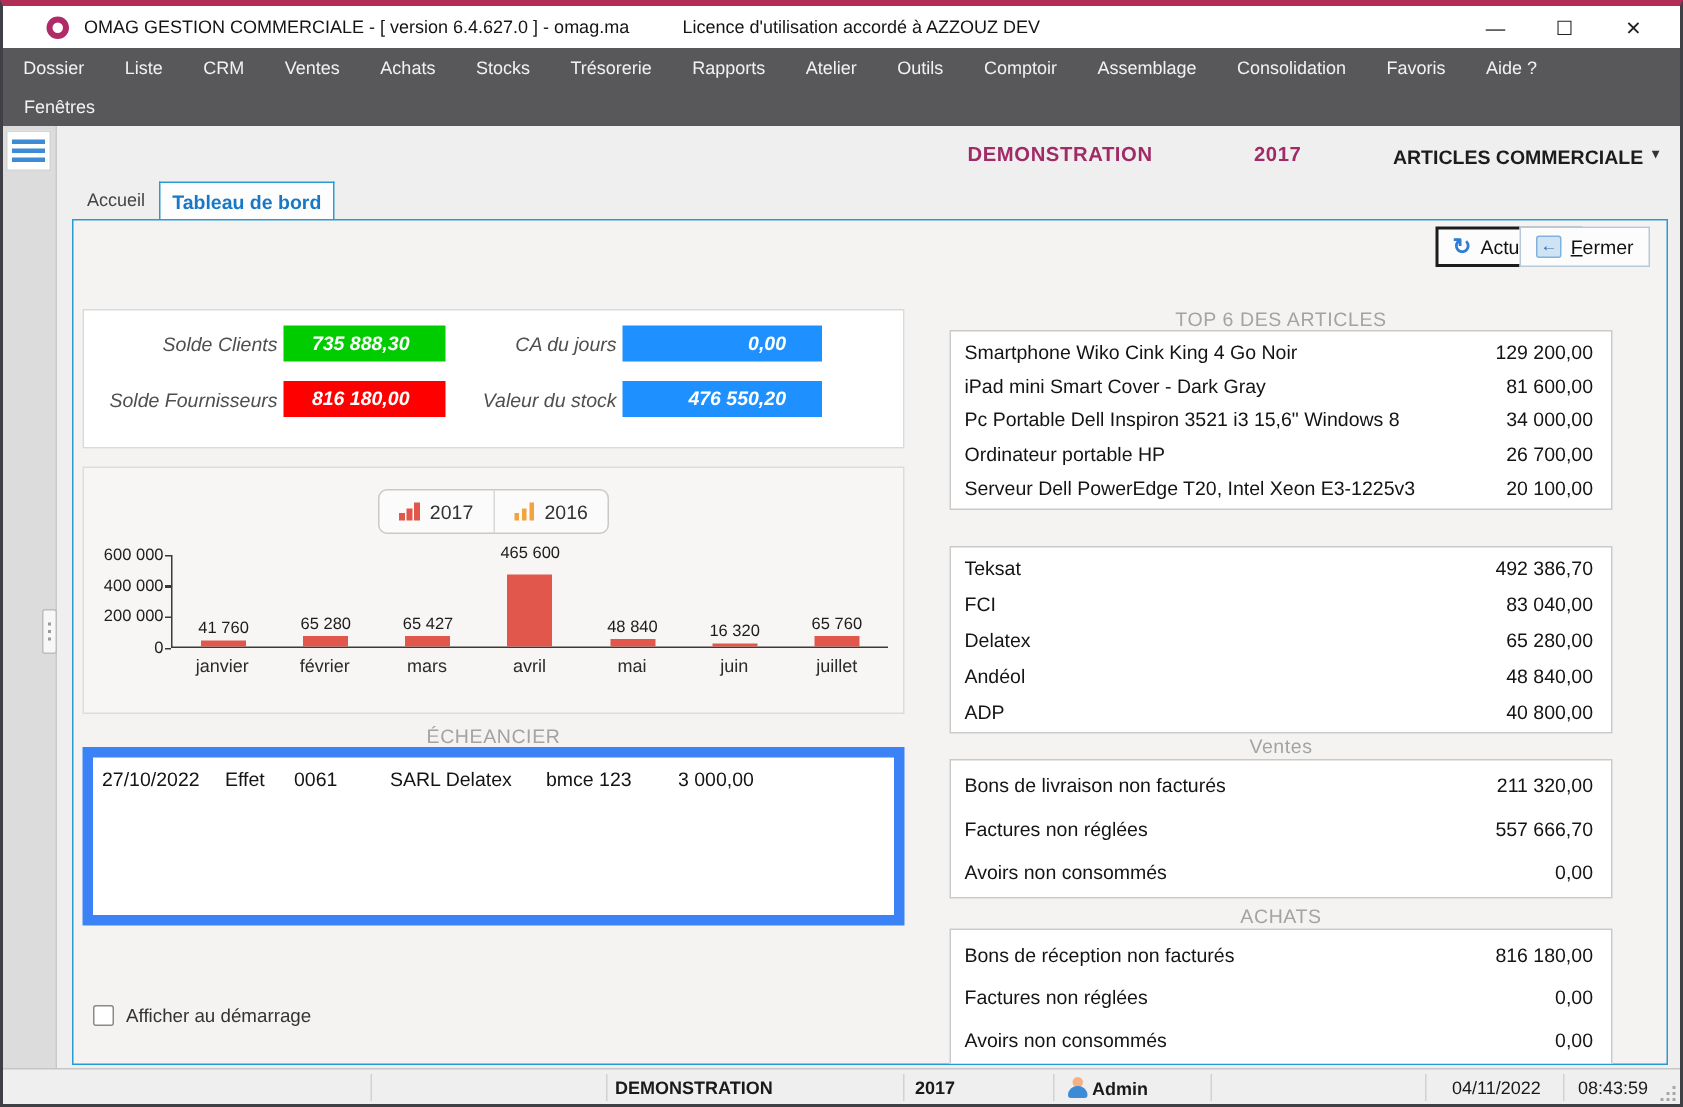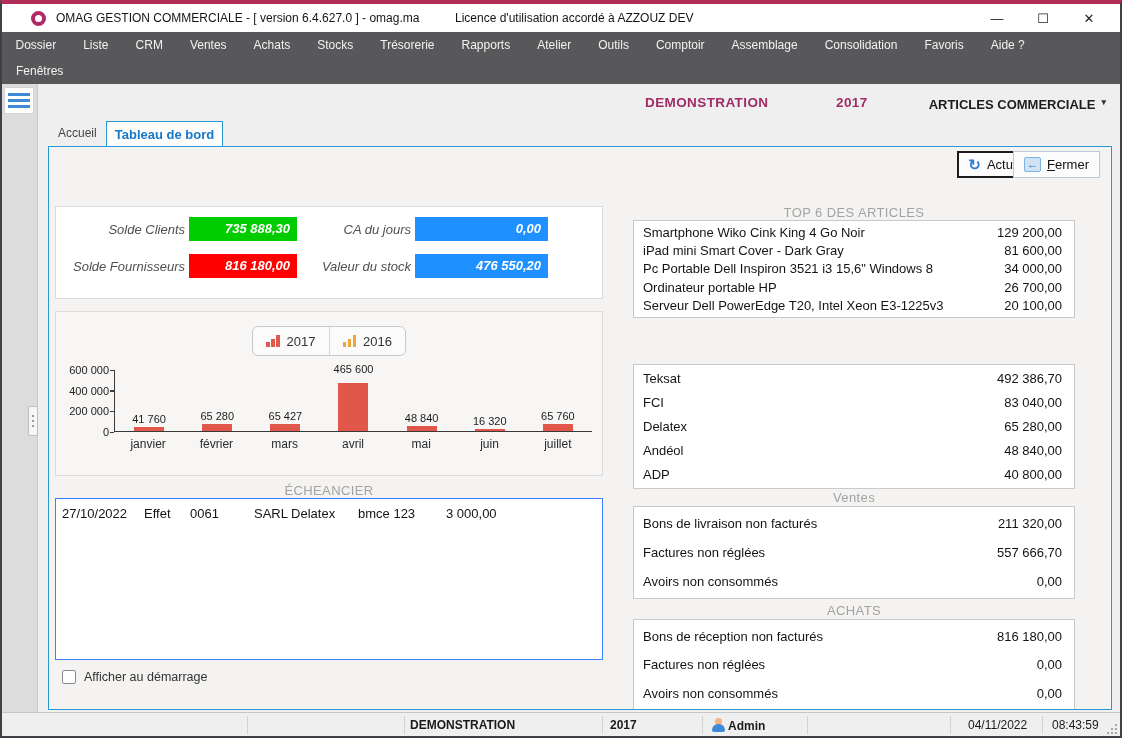--- a/index.html
+++ b/index.html
@@ -68,21 +68,21 @@
               font-size:13px; color:#111; }
   .btn-close .cicon{ width:17px; height:15px; background:#cfe3f5; border:1px solid #7fb2df;
                      border-radius:2px; color:#2b6cb5; font-size:11px; line-height:13px; text-align:center; }
 
   
   .kpi-panel{ position:absolute; left:6px; top:59px; width:548px; height:93px;
               background:#fff; border:1px solid #dadada;font-style:italic; }
   .kpi-row{ position:absolute; left:0; width:100%; height:24px; display:flex; align-items:center; }
   .kpi-label{ font-size:13px; color:#4f4f4f; text-align:right; }
   .kpi-box{ height:24px; color:#fff; font-size:13px; font-weight:bold; text-align:right;
-            padding:4px 7px 0 0; }
+            padding:4px 24px 0 0; }
 
   
   .chart-panel{ position:absolute; left:6px; top:164px; width:548px; height:165px;
                 background:#f7f6f5; border:1px solid #dcdcdc; }
   .legend-wrap{ text-align:center; margin-top:14px; }
   .legend-group{ display:inline-flex; border:1px solid #c9c9c9; border-radius:6px; background:#fbfbfb;
                  height:30px; align-items:center; }
   .legend-btn{ display:flex; align-items:center; gap:7px; padding:0 13px; font-size:13px; color:#333; height:100%; }
   .legend-btn + .legend-btn{ border-left:1px solid #d8d8d8; }
   .mini-bars{ display:inline-flex; align-items:flex-end; gap:1.5px; }
@@ -95,22 +95,22 @@
   .plot-bars{ display:flex; height:100%; }
   .plot-slot{ flex:1; position:relative; }
   .plot-bar{ position:absolute; bottom:0; left:50%; transform:translateX(-50%); width:30px; background:#e2574c; }
   .bar-value{ position:absolute; left:50%; transform:translateX(-50%); font-size:11px; color:#1c1c1c; white-space:nowrap; }
   .months{ display:flex; margin-left:58px; margin-right:10px; margin-top:5px; }
   .months span{ flex:1; text-align:center; font-size:12px; color:#2b2b2b; }
 
   
   .section-title{ font-size:13px; color:#a3a3a3; letter-spacing:.4px; text-align:center; }
   .ech-title{ position:absolute; left:6px; top:336px; width:548px; }
-  .ech-panel{ position:absolute; left:6px; top:351px; width:548px; height:162px;
-              background:#fff; border:1px solid #3b82f6; }
+  .ech-panel{ position:absolute; left:6px; top:351px; width:548px; height:119px;
+              background:#fff; border:7px solid #3b82f6; }
   .ech-row{ display:grid; grid-template-columns:82px 46px 64px 104px 88px 90px;
             padding:7px 0 0 6px; font-size:13px; color:#141414; }
 
   
   .startup-row{ position:absolute; left:13px; top:523px; display:flex; align-items:center; gap:8px; }
   .checkbox{ width:14px; height:14px; background:#fff; border:1px solid #8a8a8a; border-radius:2px; }
   .startup-label{ font-size:12.5px; color:#333; }
 
   
   .right-col{ position:absolute; left:584px; top:0; width:442px; height:100%; }
@@ -308,21 +308,21 @@
             </div>
           </div>
 
         <div class="startup-row">
           <div class="checkbox"></div>
           <span class="startup-label">Afficher au démarrage</span>
         </div>
 
         <div class="right-col" id="right-col">
             <div class="section-title rc-title" style="top: 58px;">TOP 6 DES ARTICLES</div>
-            <div class="rc-panel" style="top: 73px; height: 98px;">
+            <div class="rc-panel" style="top: 73px; height: 120px;">
               <div class="rc-row">
                 <span class="name">Smartphone Wiko Cink King 4 Go Noir</span>
                 <span class="val">129 200,00</span>
               </div>
               <div class="rc-row">
                 <span class="name">iPad mini Smart Cover - Dark Gray</span>
                 <span class="val">81 600,00</span>
               </div>
               <div class="rc-row">
                 <span class="name">Pc Portable Dell Inspiron 3521 i3 15,6" Windows 8</span>

